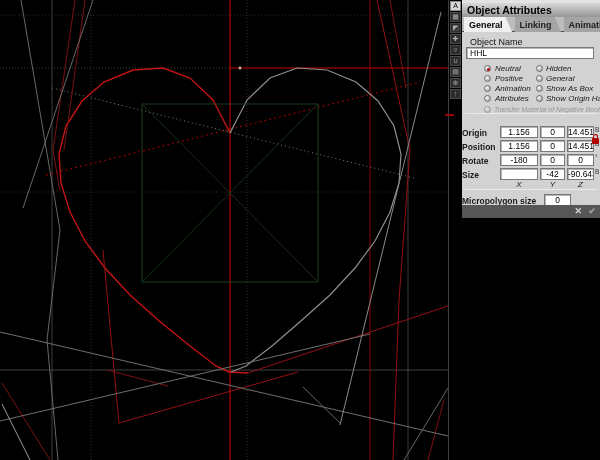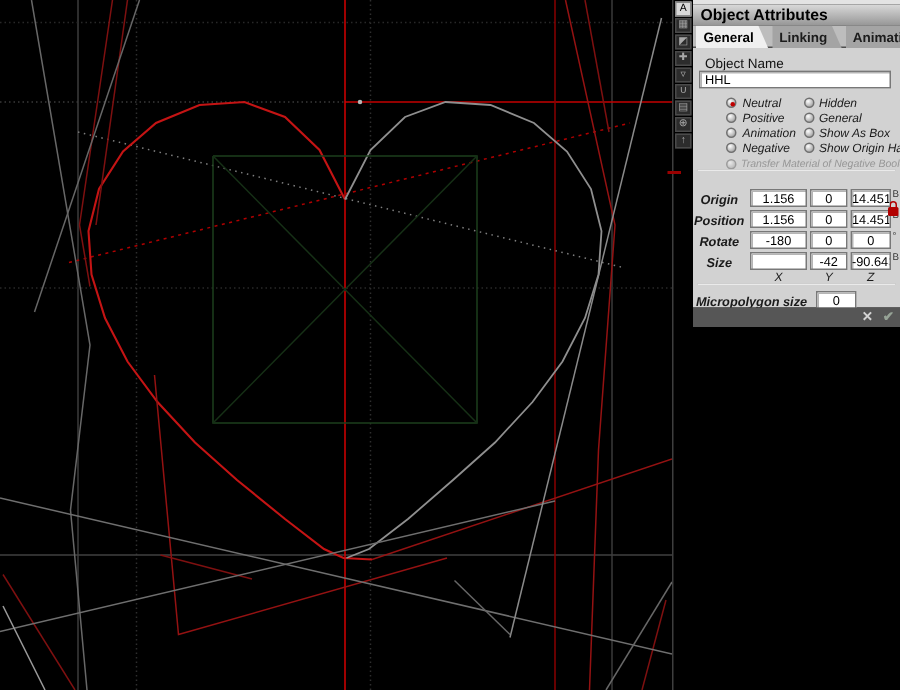--- a/index.html
+++ b/index.html
@@ -47,22 +47,22 @@
   .radio.sel::after { content:""; position:absolute; left:1.5px; top:1.5px; width:3px; height:3px;
            border-radius:50%; background:#c00000; }
   .radio.dim { opacity:.55; }
   .ritem { position:absolute; font-size:8px; font-style:italic; color:#1a1a1a; white-space:nowrap; }
   .ritem.dim { color:#979797; font-size:7px; }
 
   .sep { position:absolute; left:3px; width:132px; height:1px; background:#949494;
          border-bottom:1px solid #eaeaea; }
   .coords-hdr { position:absolute; left:0; top:84px; width:138px; text-align:center;
                 font-size:8.5px; font-weight:bold; color:#8d8d8d; }
-  .rowlbl { position:absolute; left:0; width:35px; text-align:center; font-size:8.5px;
-            font-style:italic; font-weight:bold; color:#1a1a1a; }
+  .rowlbl { position:absolute; left:0; width:35px; text-align:left; font-size:8.5px;
+            font-weight:bold; color:#1a1a1a; }
   .unit { position:absolute; left:133px; font-size:6.5px; color:#333; }
   .lock { position:absolute; left:130px; top:106px; width:7px; height:6px; background:#b20000;
           border-radius:1px; }
   .lock::before { content:""; position:absolute; left:1px; top:-4px; width:3px; height:4px;
           border:1px solid #b20000; border-bottom:none; border-radius:3px 3px 0 0; }
   .axislbl { position:absolute; top:148px; font-size:8px; font-style:italic; color:#1a1a1a;
              text-align:center; }
   .p-footer { position:absolute; left:0; top:205px; width:138px; height:13px; background:#565656; }
   .fglyph { position:absolute; top:0; font-size:9px; font-weight:bold; line-height:13px; }
   .fglyph.x { right:18px; color:#d4d4d4; }
@@ -142,21 +142,21 @@
       <div class="lbl" style="left:8px; top:5px;">Object Name</div>
       <input class="field" style="left: 4px; top: 15px; width: 128px; padding-left: 3px;" value="HHL">
 
       <span class="radio sel" style="left:22px; top:33px;"></span>
       <span class="ritem" style="left:33px; top:32px;">Neutral</span>
       <span class="radio" style="left:22px; top:43px;"></span>
       <span class="ritem" style="left:33px; top:42px;">Positive</span>
       <span class="radio" style="left:22px; top:53px;"></span>
       <span class="ritem" style="left:33px; top:52px;">Animation</span>
       <span class="radio" style="left:22px; top:63px;"></span>
-      <span class="ritem" style="left:33px; top:62px;">Negative</span>
+      <span class="ritem" style="left:33px; top:62px;">Attributes</span>
 
       <span class="radio" style="left:74px; top:33px;"></span>
       <span class="ritem" style="left:84px; top:32px;">Hidden</span>
       <span class="radio" style="left:74px; top:43px;"></span>
       <span class="ritem" style="left:84px; top:42px;">General</span>
       <span class="radio" style="left:74px; top:53px;"></span>
       <span class="ritem" style="left:84px; top:52px;">Show As Box</span>
       <span class="radio" style="left:74px; top:63px;"></span>
       <span class="ritem" style="left:84px; top:62px;">Show Origin Handle</span>
 

